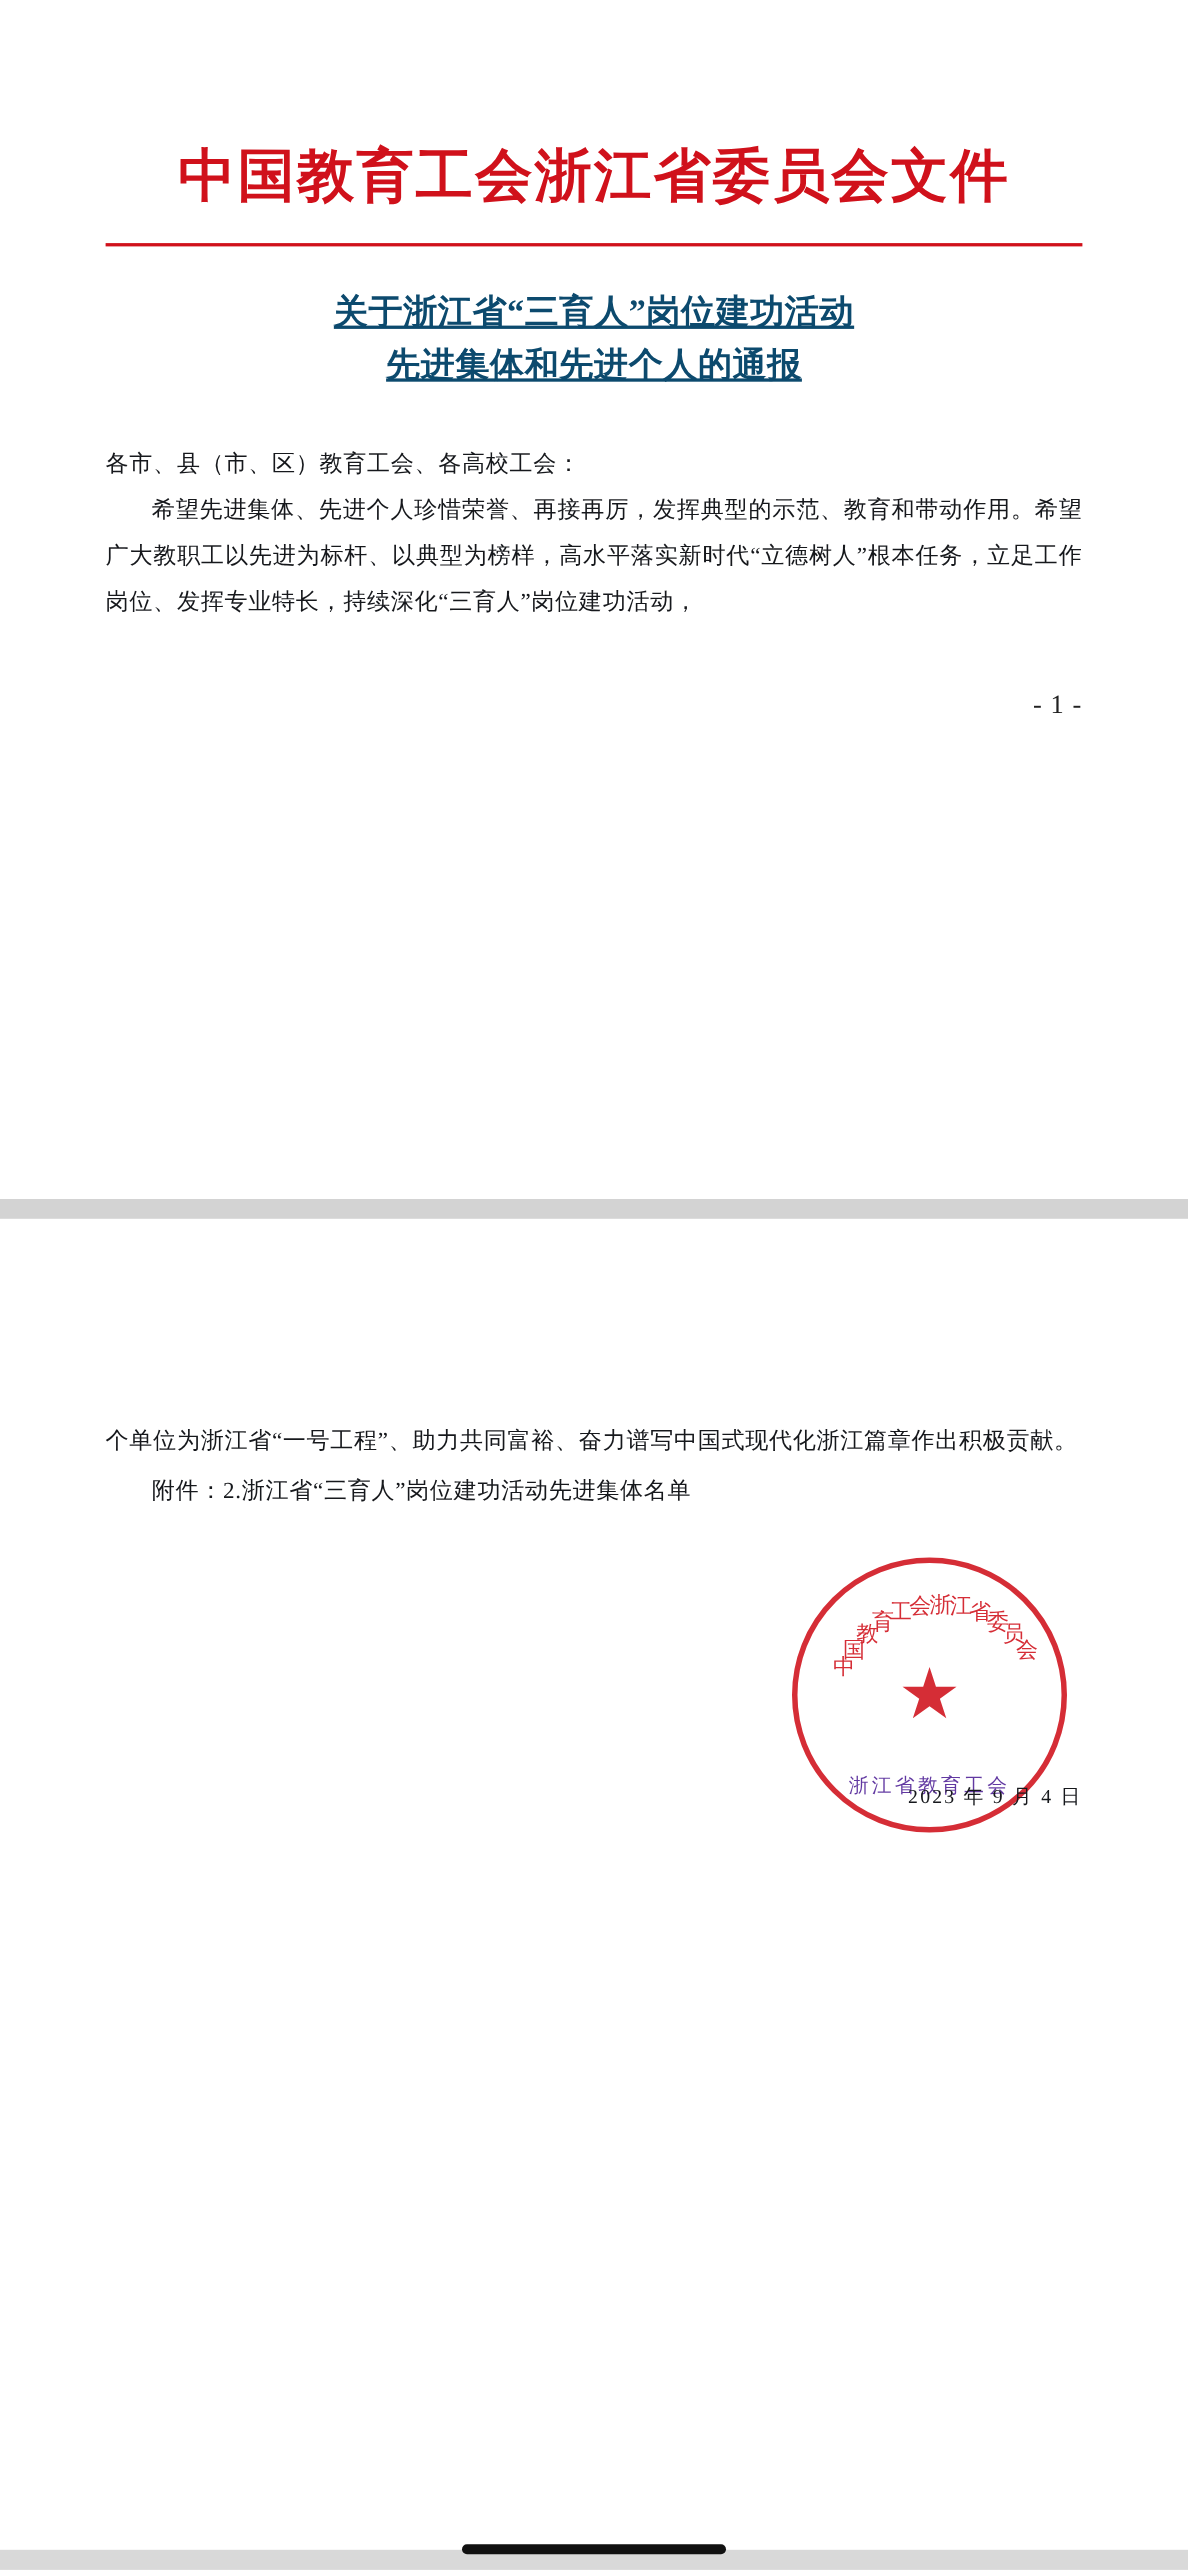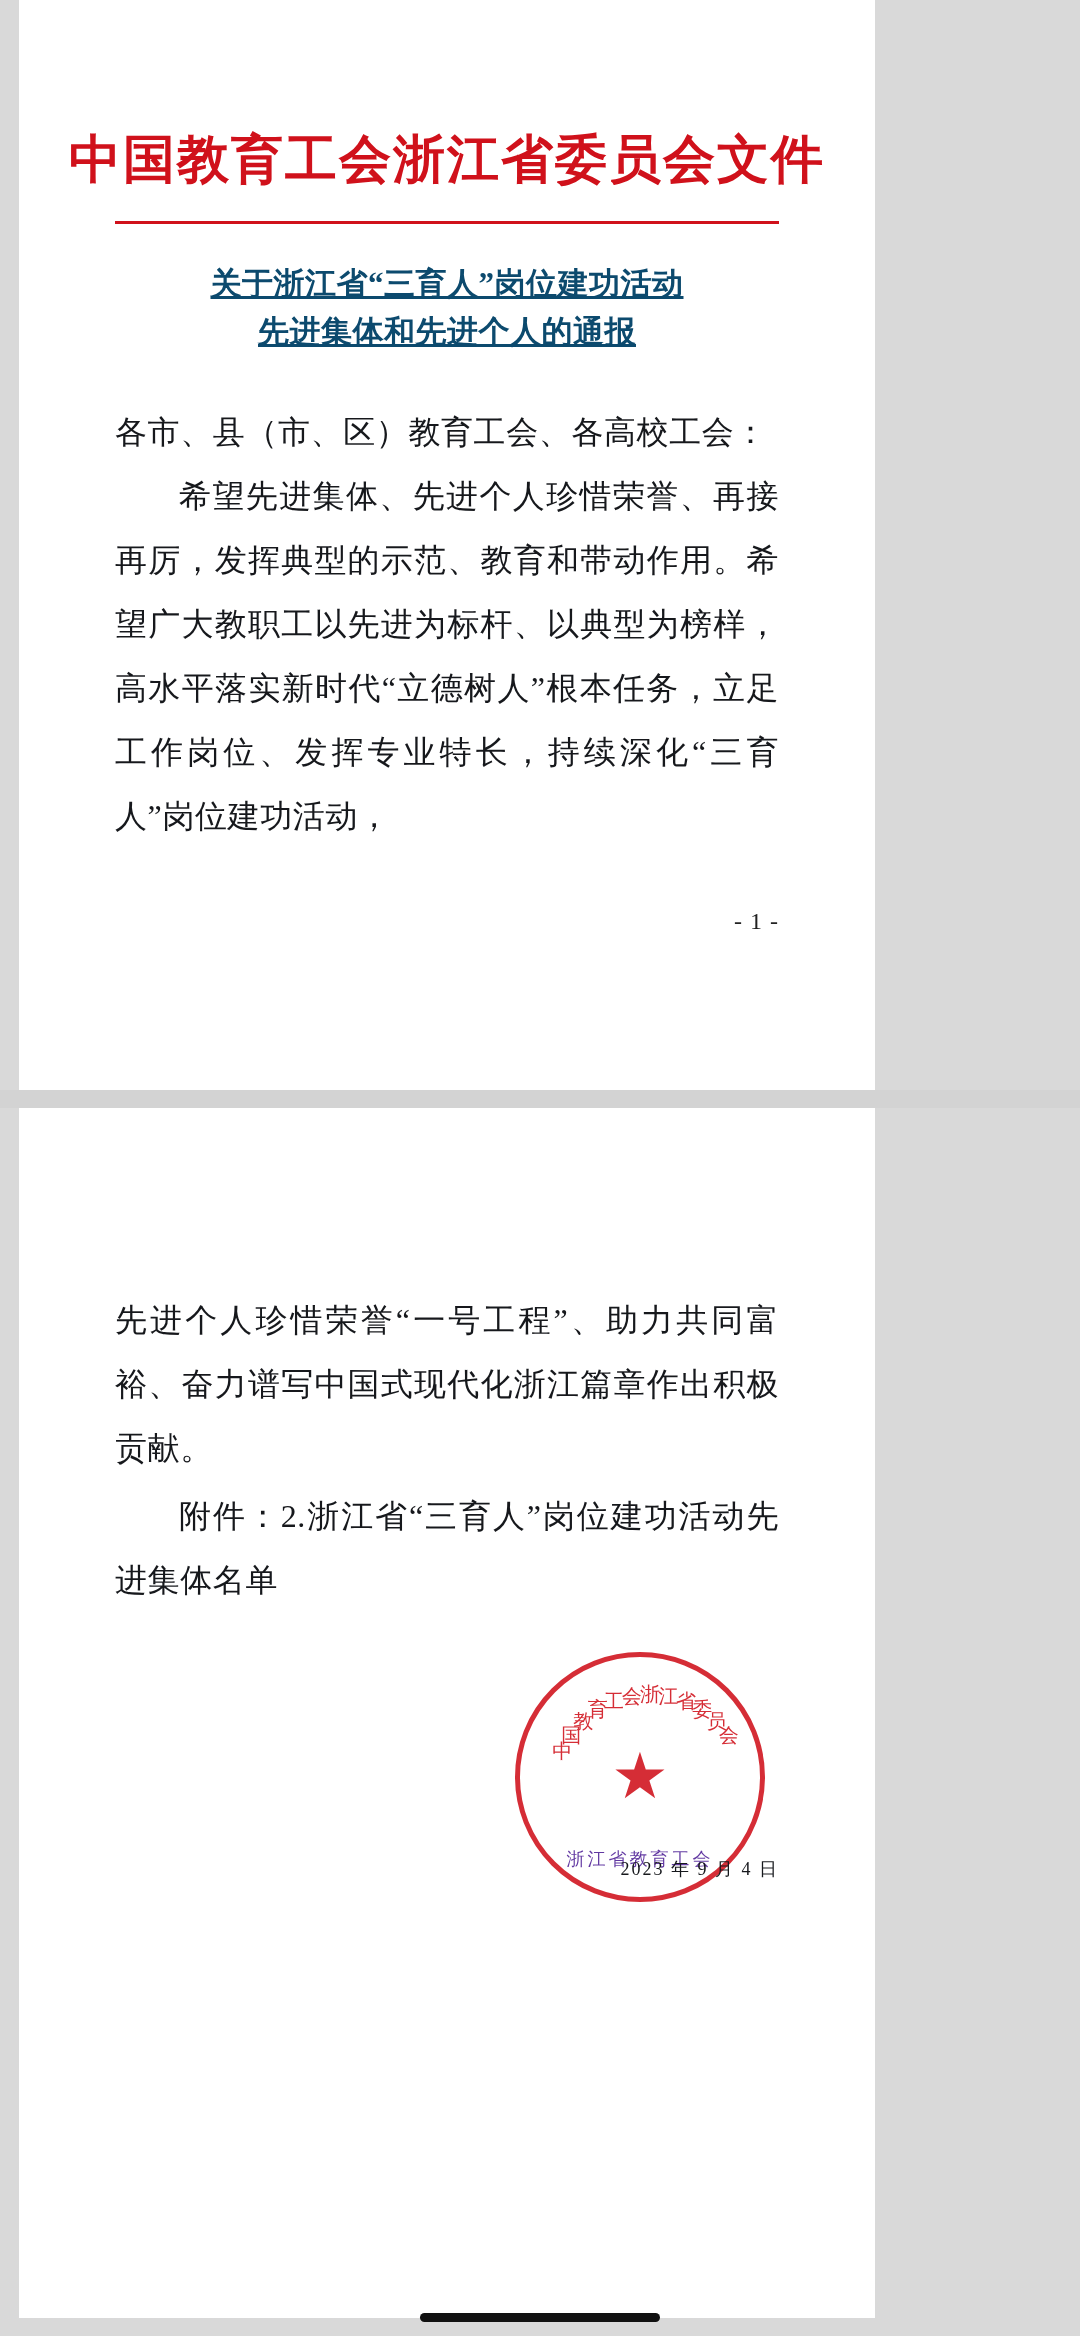--- a/index.html
+++ b/index.html
@@ -13,24 +13,23 @@
   }
   .viewport {
     width: 1080px;
     min-height: 2336px;
     position: relative;
     background: #d9d9d9;
     overflow: hidden;
   }
   .page {
     background: #ffffff;
-    width: 856px;
+    width: 1080px;
     box-sizing: border-box;
     position: relative;
-    margin-left: 19px;
   }
   .page-1 {
     padding: 0 0 40px 0;
     height: 1090px;
   }
   .gap {
     height: 18px;
     background: #d3d3d3;
     width: 1080px;
   }
@@ -66,21 +65,21 @@
     font-size: 31px;
     font-weight: bold;
     color: #0c4a6e;
     line-height: 1.55;
     margin: 36px 120px 0 120px;
     letter-spacing: 0.5px;
     text-decoration: underline;
   }
   .body-text {
     margin: 0 96px;
-    font-size: 32px;
+    font-size: 21px;
     line-height: 2.0;
     color: #16181c;
     letter-spacing: 0.6px;
     text-align: justify;
   }
   .salutation {
     margin-top: 44px;
   }
   .para {
     text-indent: 2em;
@@ -196,21 +195,21 @@
       <div class="para">希望先进集体、先进个人珍惜荣誉、再接再厉，发挥典型的示范、教育和带动作用。希望广大教职工以先进为标杆、以典型为榜样，高水平落实新时代“立德树人”根本任务，立足工作岗位、发挥专业特长，持续深化“三育人”岗位建功活动，</div>
     </div>
 
     <div class="page-num">- 1 -</div>
   </div>
 
   <div class="gap"></div>
 
   <div class="page page-2">
     <div class="body-text p2-body">
-      <div>先进个人珍惜荣誉“一号工程”、助力共同富裕、奋力谱写中国式现代化浙江篇章作出积极贡献。</div>
+      <div>个单位为浙江省“一号工程”、助力共同富裕、奋力谱写中国式现代化浙江篇章作出积极贡献。</div>
       <div class="attach-line">附件：2.浙江省“三育人”岗位建功活动先进集体名单</div>
     </div>
 
     <div class="seal-wrap">
       <div class="seal">
         <div class="seal-star">★</div>
         <div class="seal-text-top">
           <span class="seal-ch" style="transform: rotate(-66deg) translate(0, -96px) rotate(66deg);">中</span>
           <span class="seal-ch" style="transform: rotate(-55deg) translate(0, -96px) rotate(55deg);">国</span>
           <span class="seal-ch" style="transform: rotate(-44deg) translate(0, -96px) rotate(44deg);">教</span>

